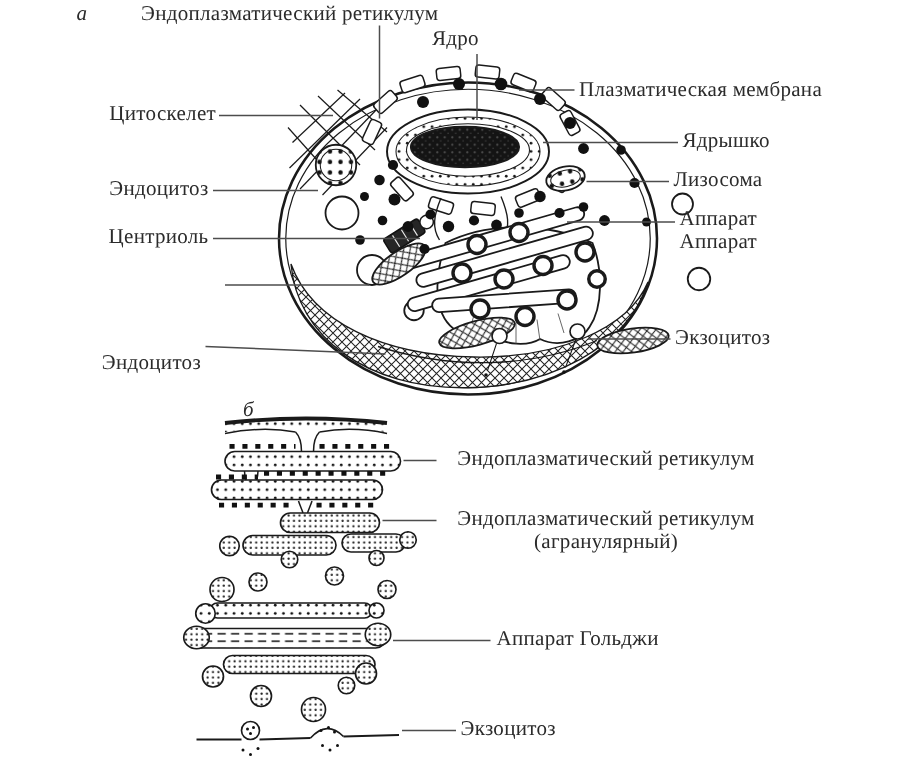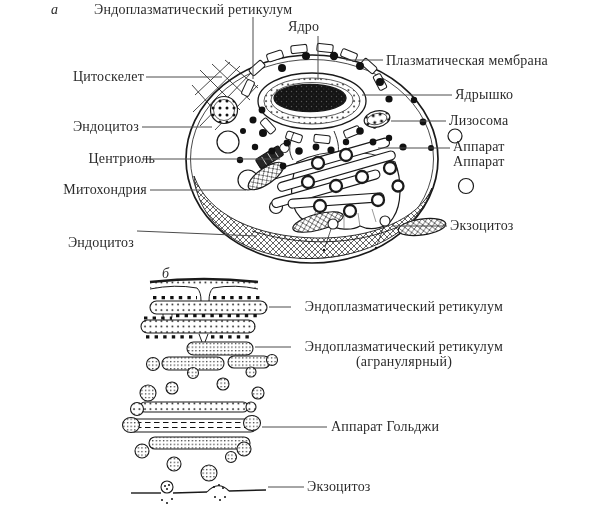--- a/index.html
+++ b/index.html
@@ -286,22 +286,21 @@
           <path d="M268,487 H304"></path>
     </g>
   </g>
 </svg>
 
   <div class="label i" style="left:51px;top:2px">а</div>
   <div class="label" style="left:94px;top:2px">Эндоплазматический ретикулум</div>
   <div class="label" style="left:288px;top:19px">Ядро</div>
   <div class="label r" style="left:50px;top:69px;width:94px">Цитоскелет</div>
   <div class="label r" style="left:46px;top:119px;width:93px">Эндоцитоз</div>
-  <div class="label r" style="left:60px;top:151px;width:95px">Центриоль</div>
-  <div class="label r" style="left:34px;top:182px;width:113px">Митохондрия</div>
+  <div class="label r" style="left:44px;top:151px;width:95px">Центриоль</div>
   <div class="label r" style="left:40px;top:235px;width:94px">Эндоцитоз</div>
   <div class="label" style="left:386px;top:53px">Плазматическая мембрана</div>
   <div class="label" style="left:455px;top:87px">Ядрышко</div>
   <div class="label" style="left:449px;top:113px">Лизосома</div>
   <div class="label" style="left:453px;top:139px">
     <div>Аппарат</div>
     <div>Аппарат</div>
   </div>
   <div class="label" style="left:450px;top:218px">Экзоцитоз</div>
 

